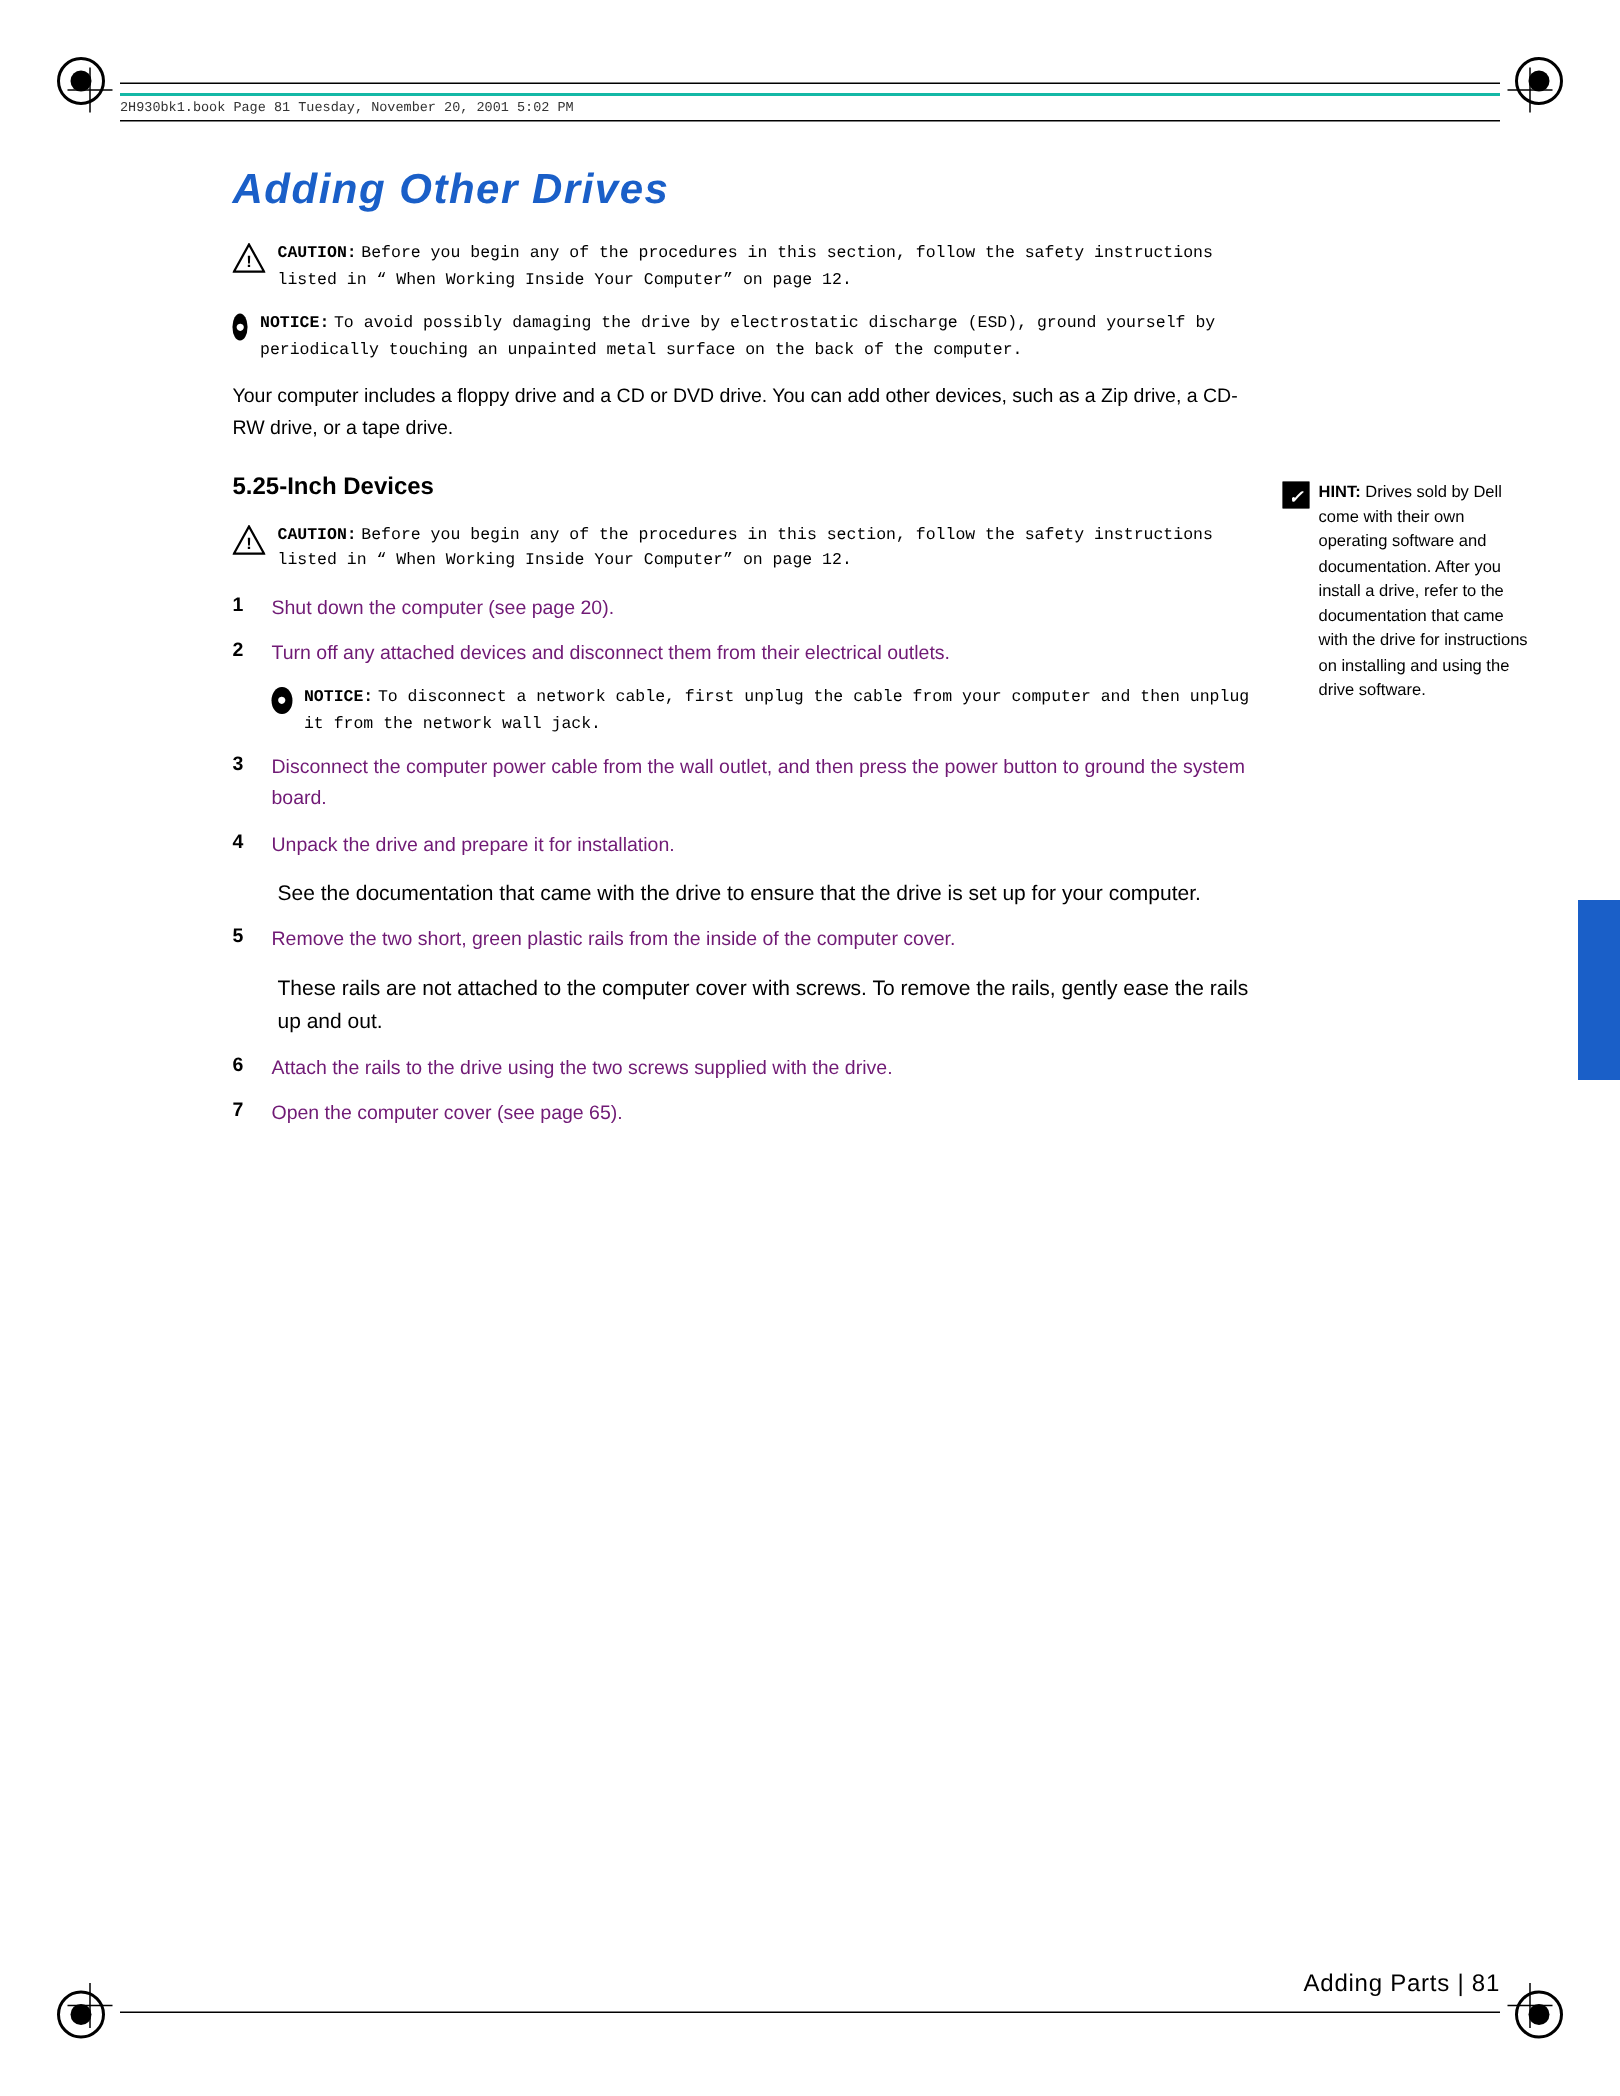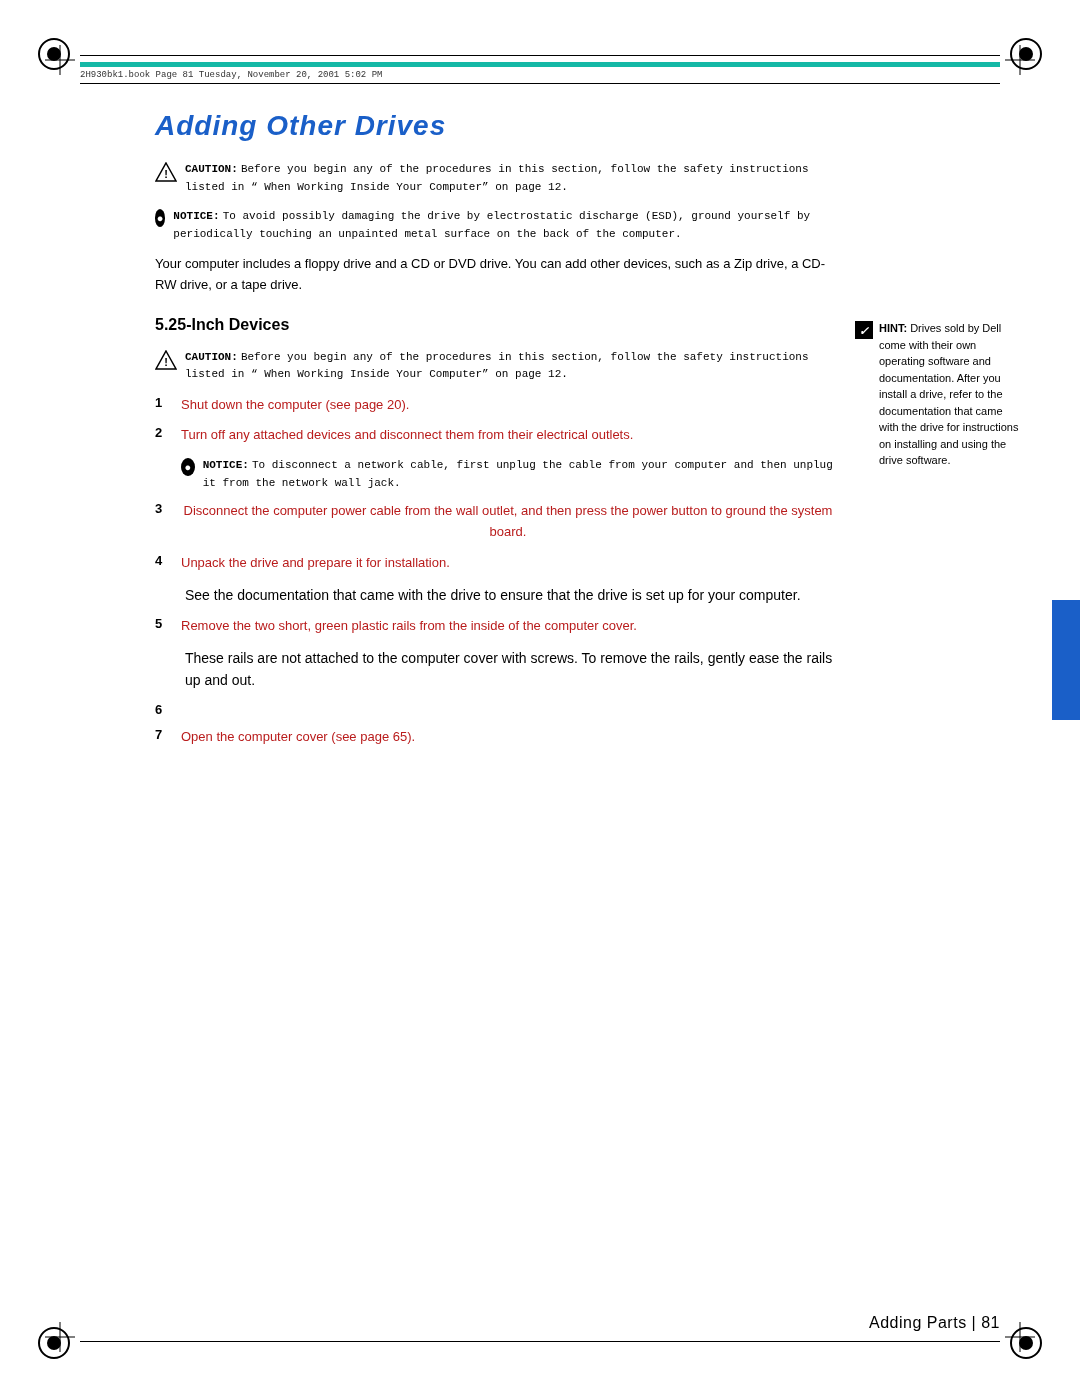--- a/index.html
+++ b/index.html
@@ -63,21 +63,21 @@
     }
 
     
     .header-bar {
       position: absolute;
       top: 62px;
       left: 80px;
       right: 80px;
       display: flex;
       align-items: center;
-      border-top: 5px solid #14b8a6;
+      border-top: 2px solid #14b8a6;
       border-bottom: 1px solid #000;
       padding: 3px 0;
     }
     .header-text {
       font-size: 9px;
       color: #333;
       font-family: 'Courier New', monospace;
     }
 
     
@@ -184,22 +184,21 @@
       font-size: 13px;
       font-weight: bold;
       color: #000;
       min-width: 16px;
       flex-shrink: 0;
     }
 
     .list-text {
       font-size: 13px;
       line-height: 1.6;
-      color: #b91c1c;
-      text-align: center;
+      color: #701a75;
     }
 
     .list-sub-text {
       font-size: 14px;
       line-height: 1.6;
       color: #000000;
       margin-left: 30px;
       margin-bottom: 10px;
     }
 
@@ -407,20 +406,21 @@
         <span class="list-text">Remove the two short, green plastic rails from the inside of the computer cover.</span>
       </li>
     </ul>
 
     <p class="list-sub-text">These rails are not attached to the computer cover with screws. To remove the rails, gently ease the rails up and out.</p>
 
     <ul class="numbered-list">
 
       <li>
         <span class="list-number">6</span>
+        <span class="list-text">Attach the rails to the drive using the two screws supplied with the drive.</span>
       </li>
     </ul>
 
 
     <ul class="numbered-list">
 
       <li>
         <span class="list-number">7</span>
         <span class="list-text">Open the computer cover (see page 65).</span>
       </li>

